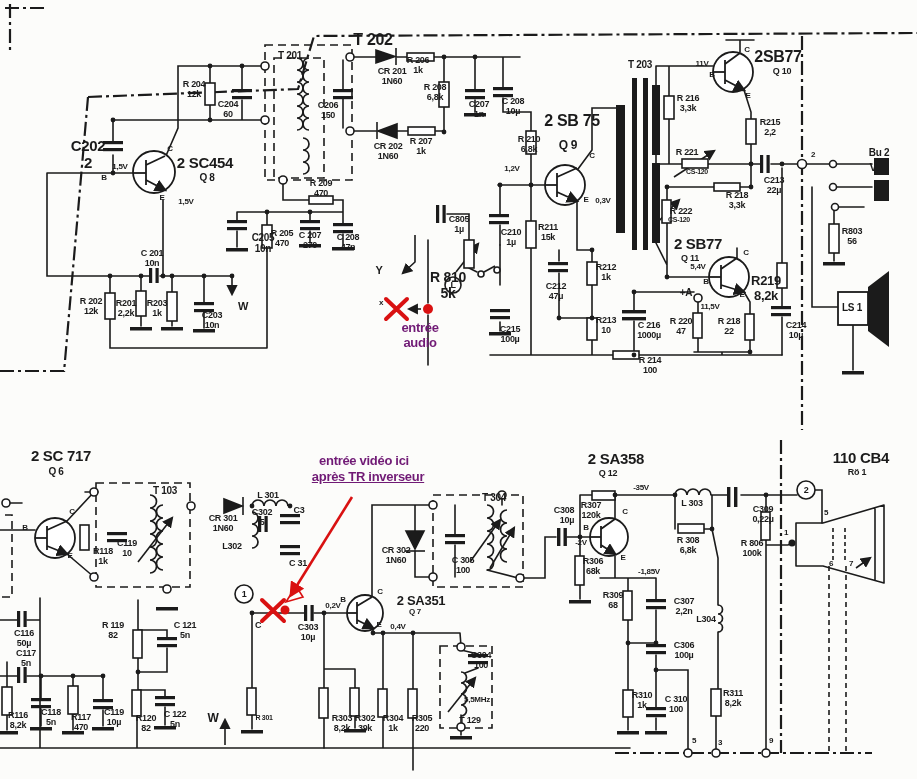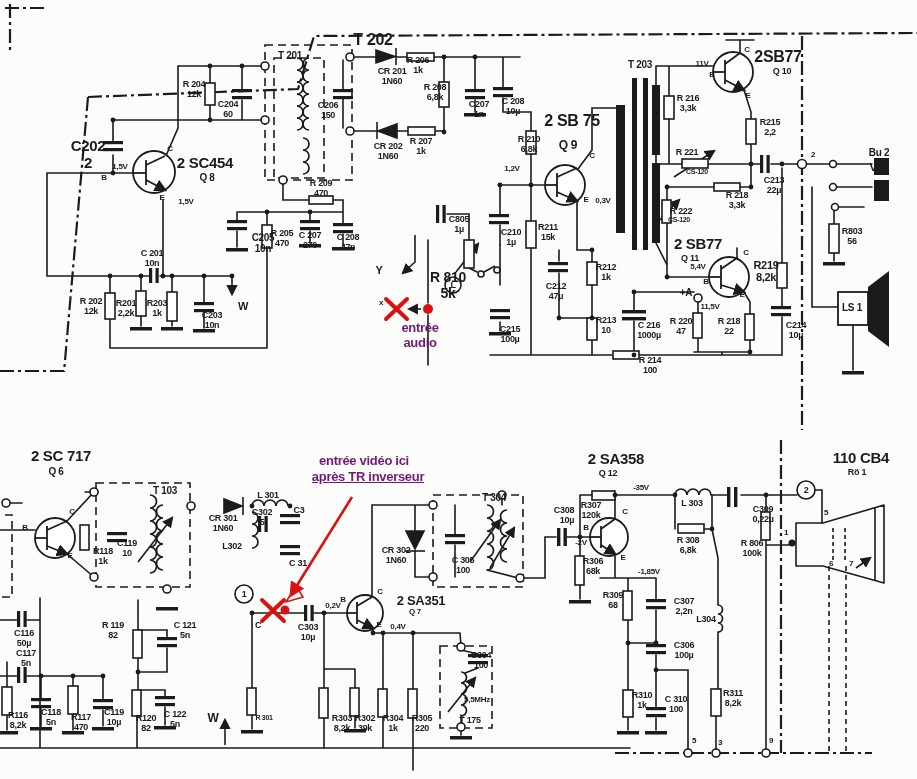--- a/index.html
+++ b/index.html
@@ -541,21 +541,21 @@
       <div class="lbl" style="left: 873px; top: 161px; font-size: 11px;">V</div>
       <div class="lbl" style="left: 813px; top: 151px; font-size: 8px;">2</div>
       <div class="lbl" style="left: 681px; top: 206px; font-size: 9px;">R 222</div>
       <div class="lbl" style="left: 679px; top: 216px; font-size: 7px;">CS-120</div>
       <div class="lbl" style="left: 698px; top: 236px; font-size: 15px;">2 SB77</div>
       <div class="lbl" style="left: 690px; top: 253px; font-size: 9px;">Q 11</div>
       <div class="lbl" style="left: 698px; top: 263px; font-size: 8px;">5,4V</div>
       <div class="lbl" style="left: 706px; top: 278px; font-size: 8px;">B</div>
       <div class="lbl" style="left: 746px; top: 249px; font-size: 8px;">C</div>
       <div class="lbl" style="left: 742px; top: 291px; font-size: 8px;">E</div>
-      <div class="lbl" style="left: 766px; top: 259px; font-size: 11px;">R219
+      <div class="lbl" style="left: 766px; top: 274px; font-size: 13px;">R219
 8,2k</div>
       <div class="lbl" style="left: 686px; top: 287px; font-size: 10px;">+A</div>
       <div class="lbl" style="left: 710px; top: 303px; font-size: 8px;">11,5V</div>
       <div class="lbl" style="left: 681px; top: 316px; font-size: 9px;">R 220
 47</div>
       <div class="lbl" style="left: 729px; top: 316px; font-size: 9px;">R 218
 22</div>
       <div class="lbl" style="left: 796px; top: 320px; font-size: 9px;">C214
 10µ</div>
       <div class="lbl" style="left: 852px; top: 226px; font-size: 9px;">R803
@@ -606,21 +606,21 @@
 8,2k</div>
       <div class="lbl" style="left: 365px; top: 713px; font-size: 9px;">R302
 39k</div>
       <div class="lbl" style="left: 393px; top: 713px; font-size: 9px;">R304
 1k</div>
       <div class="lbl" style="left: 422px; top: 713px; font-size: 9px;">R305
 220</div>
       <div class="lbl" style="left: 481px; top: 650px; font-size: 9px;">C304
 100</div>
       <div class="lbl" style="left: 477px; top: 696px; font-size: 8px;">5,5MHz</div>
-      <div class="lbl" style="left: 470px; top: 715px; font-size: 9px;">T 175</div>
+      <div class="lbl" style="left: 470px; top: 715px; font-size: 9px;">T 129</div>
       <div class="lbl" style="left: 616px; top: 451px; font-size: 15px;">2 SA358</div>
       <div class="lbl" style="left: 608px; top: 468px; font-size: 9px;">Q 12</div>
       <div class="lbl" style="left: 641px; top: 484px; font-size: 8px;">-35V</div>
       <div class="lbl" style="left: 591px; top: 500px; font-size: 9px;">R307
 120k</div>
       <div class="lbl" style="left: 564px; top: 505px; font-size: 9px; text-align: right;">C308
 10µ</div>
       <div class="lbl" style="left: 586px; top: 524px; font-size: 8px;">B</div>
       <div class="lbl" style="left: 625px; top: 508px; font-size: 8px;">C</div>
       <div class="lbl" style="left: 623px; top: 554px; font-size: 8px;">E</div>

